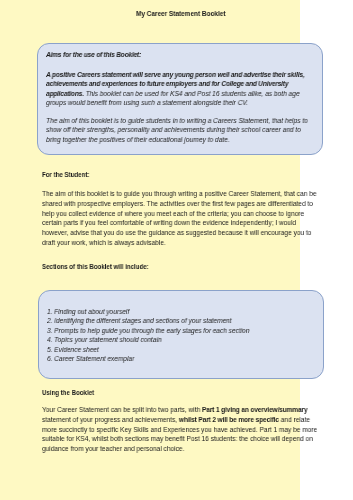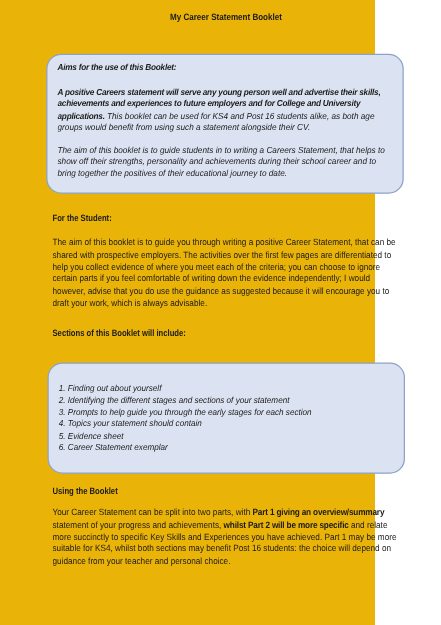--- a/index.html
+++ b/index.html
@@ -1,19 +1,19 @@
 <!DOCTYPE html>
 <html><head>
 <meta charset="utf-8">
 <style>
   html,body{margin:0;padding:0;background:#ffffff;}
   body{width:353px;height:500px;overflow:hidden;
        font-family:"Liberation Sans",sans-serif;color:#1b1b1b;
        -webkit-font-smoothing:antialiased;}
-  .page{position:relative;width:300px;height:500px;background:#eab308;}
+  .page{position:relative;width:300px;height:500px;background:#fef9c3;}
 
   .txt{position:absolute;white-space:pre;transform-origin:0 0;will-change:transform;}
   .ln{white-space:pre;will-change:transform;}
 
   .doc-title{left:136.2px;top:8.75px;font-size:7.4px;font-weight:bold;
              line-height:9.76px;transform:scaleX(0.872);}
 
   .callout{position:absolute;background:#dbe2f1;border:1px solid #8ba2ca;
            border-radius:12px;box-sizing:border-box;}
   #aims-box{left:37.2px;top:42.9px;width:285.9px;height:112.5px;}

